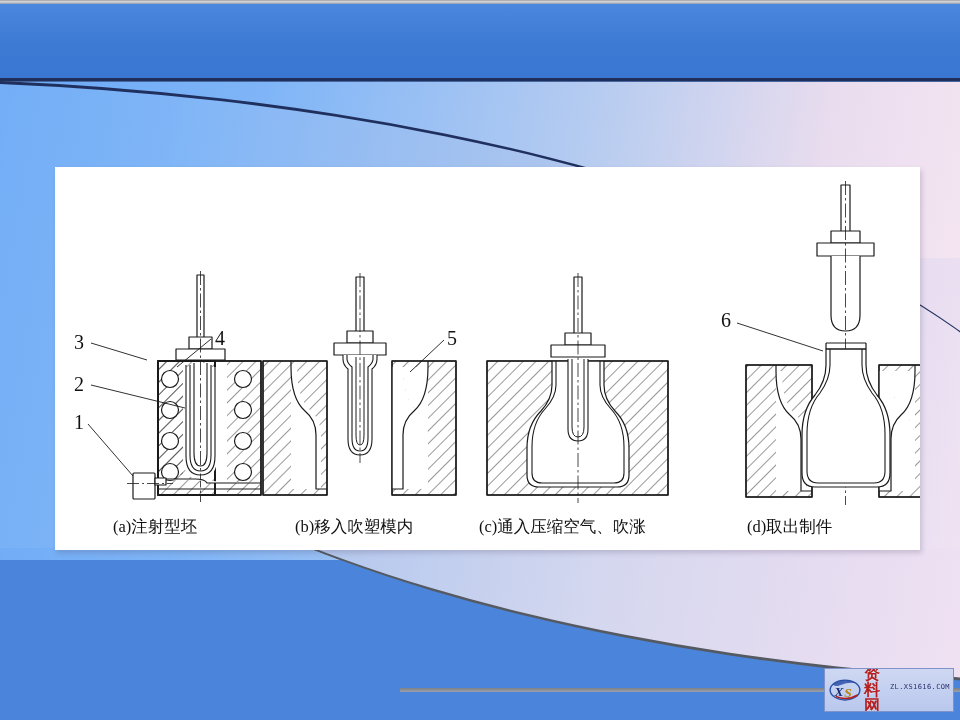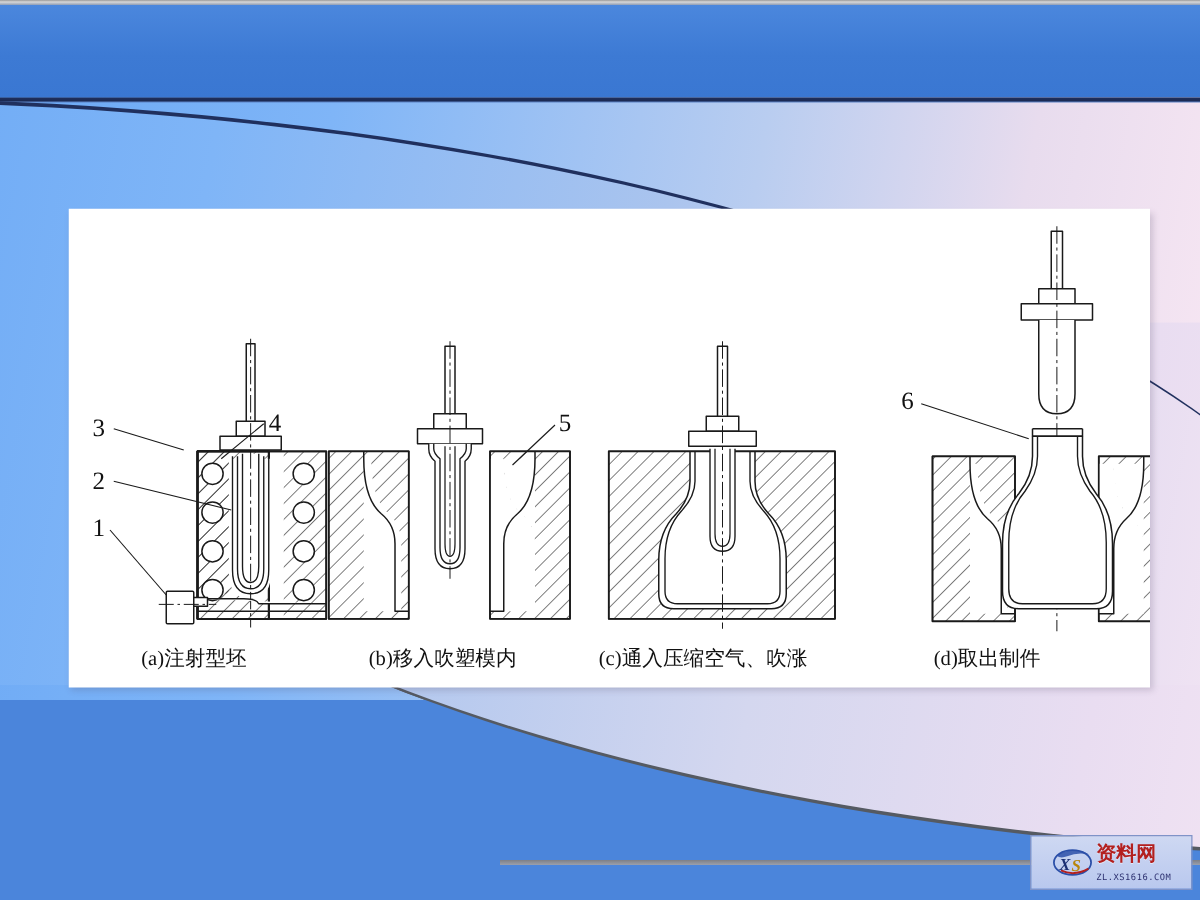--- a/index.html
+++ b/index.html
@@ -64,29 +64,29 @@
   .watermark{
     position:absolute;right:6px;bottom:8px;
     width:128px;height:42px;
     background:linear-gradient(180deg,#ced8f2 0%,#b9c8ee 100%);
     border:1px solid #7f93c8;
     display:flex;align-items:center;justify-content:center;
     overflow:hidden;
   }
   .wm-inner{display:flex;align-items:center;gap:2px;padding:0 3px;}
   .wm-logo{width:34px;height:30px;flex:0 0 34px;}
-  .wm-text{display:flex;flex-direction:column;line-height:1;}
+  .wm-text{display:flex;flex-direction:row;line-height:1;}
   .wm-cn{
     font-family:"DejaVu Sans","Liberation Sans",sans-serif;
     font-weight:bold;font-size:16px;color:#b3201f;letter-spacing:0px;
     text-shadow:0 1px 0 rgba(255,255,255,.5);
   }
   .wm-url{
     font-family:"DejaVu Sans Mono","Liberation Mono",monospace;
-    font-size:7px;color:#2b2f6e;letter-spacing:.4px;margin-top:8px;
+    font-size:7px;color:#2b2f6e;letter-spacing:.4px;margin-top:18px;
   }
   text{font-family:"Liberation Serif","DejaVu Serif",serif;}
 </style>
 </head>
 <body>
 
 <div id="slide">
 
   <div class="bg-base"></div>
   <div class="curve-bot"></div>

